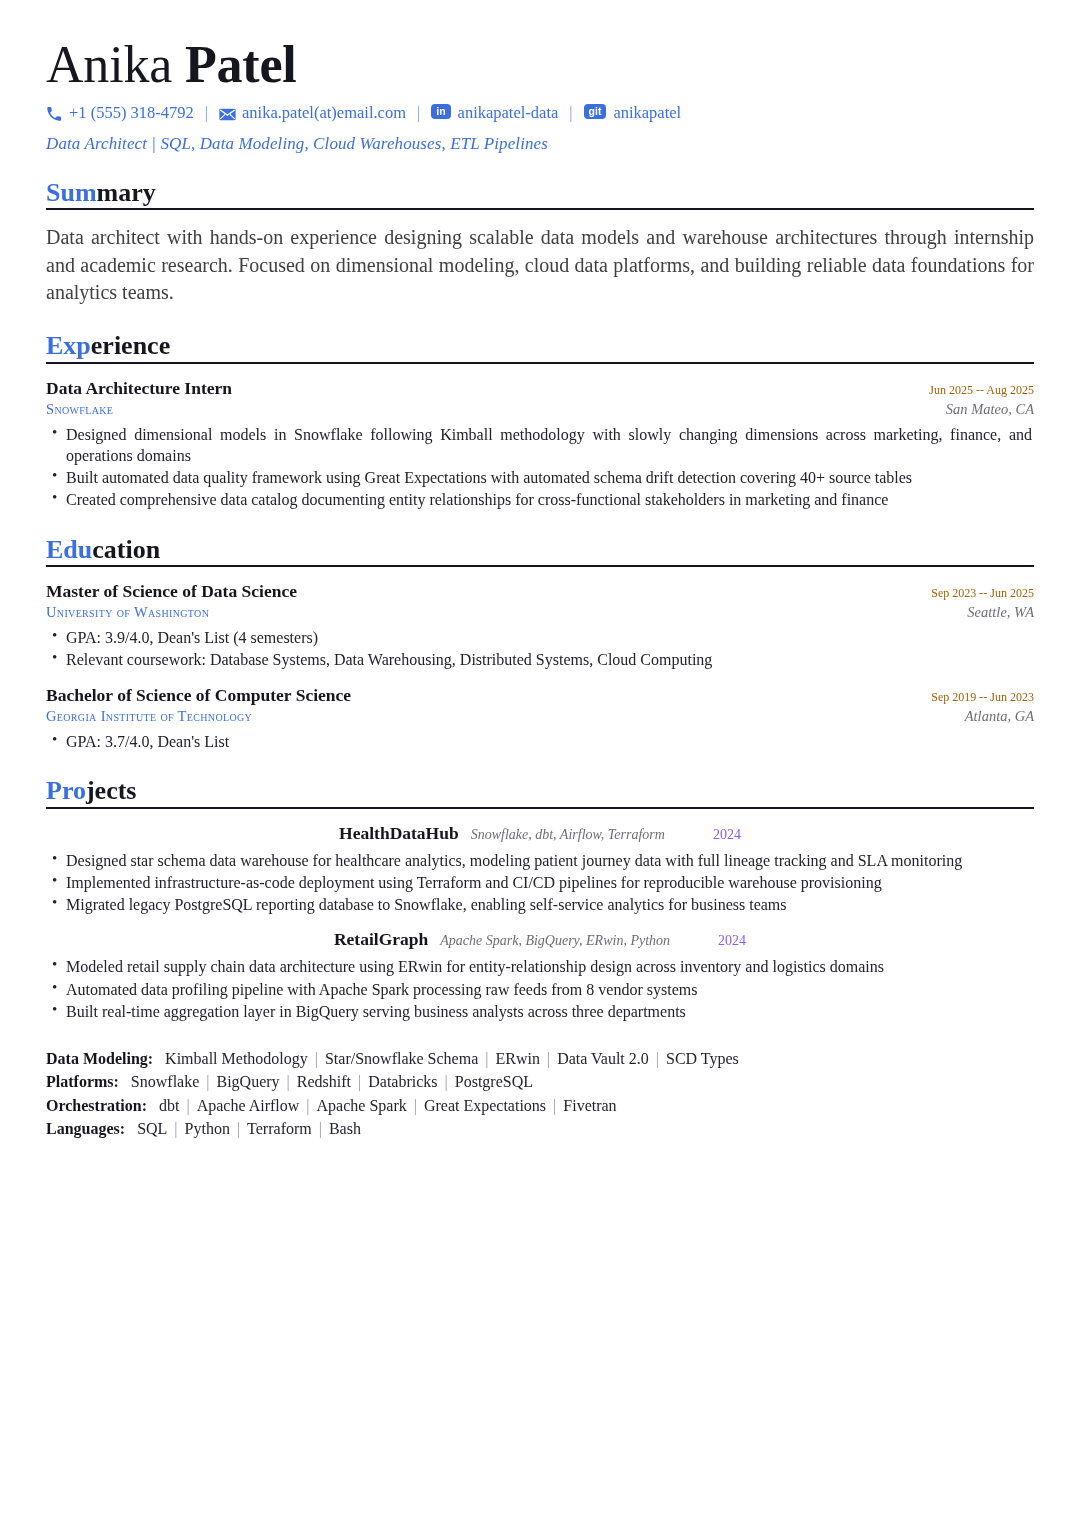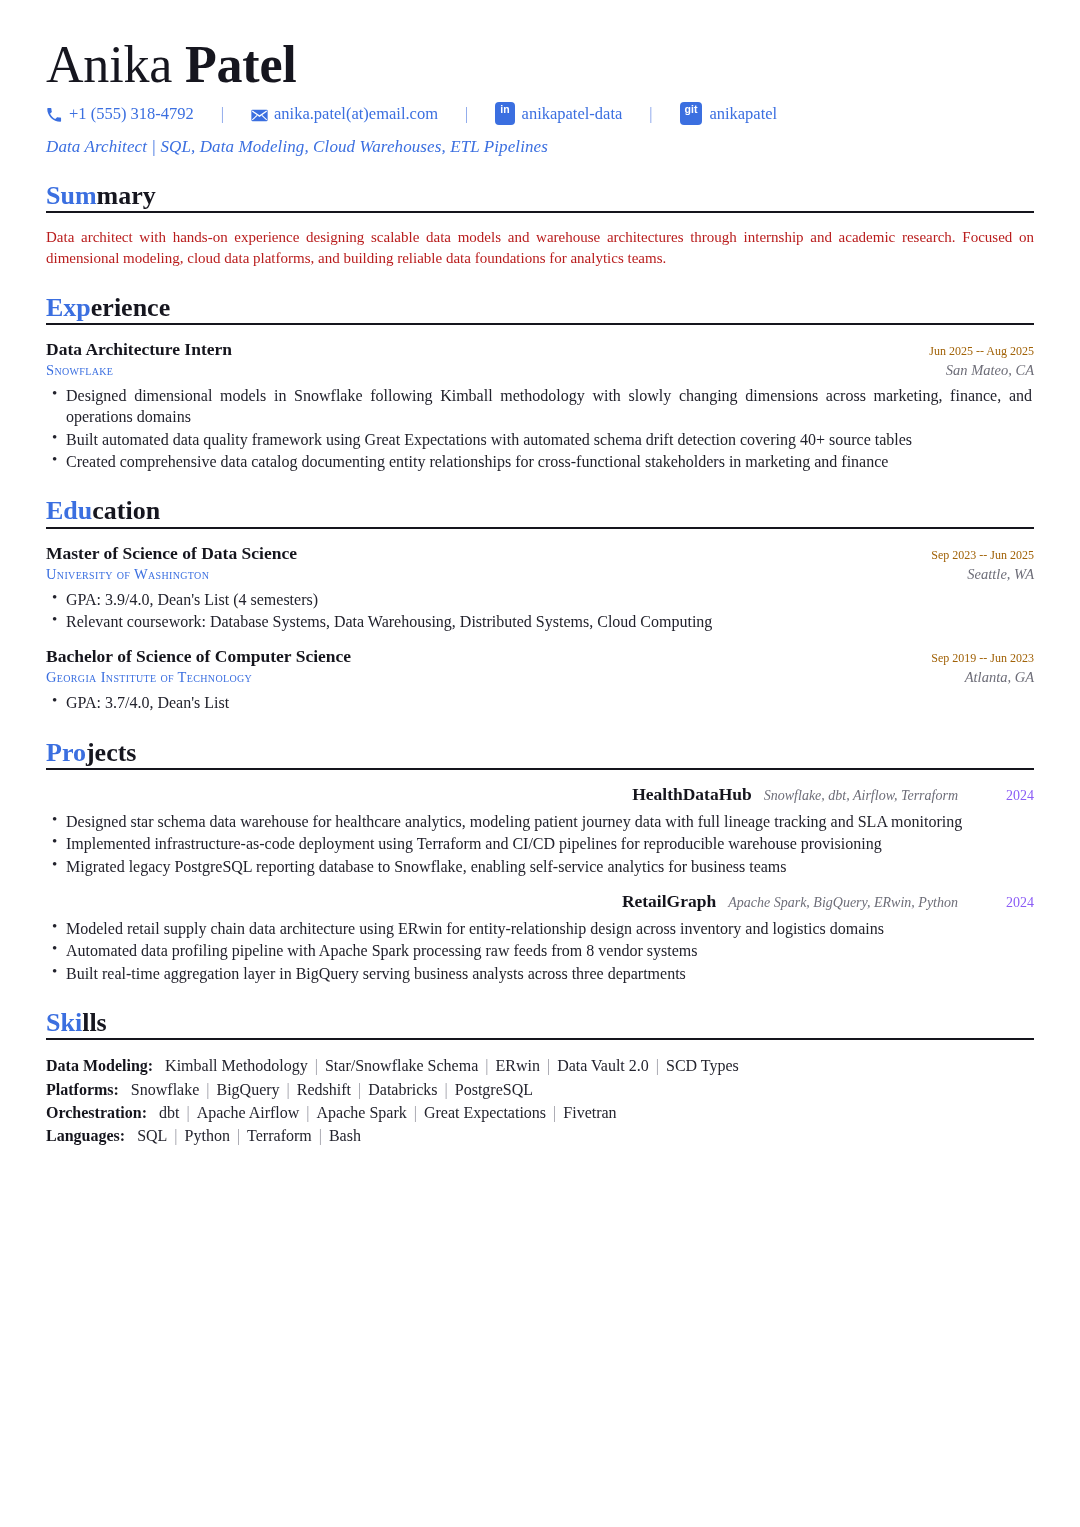--- a/index.html
+++ b/index.html
@@ -31,21 +31,21 @@
   }
   .name .last { font-weight: bold; }
 
   .contact-line {
     font-size: 16.5px;
     color: #3b6fe0;
     margin-top: 10px;
     display: flex;
     align-items: center;
     flex-wrap: wrap;
-    gap: 16px;
+    gap: 0px;
   }
   .contact-item {
     display: inline-flex;
     align-items: center;
     gap: 7px;
     color: #3b6fe0;
   }
   .sep {
     color: #7b9ae8;
     padding: 0 11px;
@@ -61,21 +61,21 @@
   .badge {
     display: inline-block;
     background: #3b6fe0;
     color: #ffffff;
     border-radius: 4px;
     font-family: "Liberation Sans", sans-serif;
     font-weight: bold;
     font-size: 10.5px;
     line-height: 15px;
     padding: 0 5px;
-    height: 23px;
+    height: 15px;
     position: relative;
     top: -1px;
   }
   .tagline {
     font-size: 17px;
     font-style: italic;
     color: #3b6fe0;
     margin-top: 11px;
     letter-spacing: 0.1px;
   }
@@ -145,21 +145,21 @@
     position: absolute;
     left: 6px;
     top: -1px;
     font-size: 15px;
     color: #22222c;
   }
 
   
   .proj-head {
     display: flex;
-    justify-content: flex-end;
+    justify-content: center;
     align-items: baseline;
     gap: 48px;
   }
   .proj-left { display: flex; align-items: baseline; gap: 12px; }
   .proj-name { font-size: 17.5px; font-weight: bold; color: #15151d; }
   .proj-stack { font-size: 14px; font-style: italic; color: #6d6d78; }
   .proj-year { font-size: 14px; color: #8b5cf6; }
 
   
   .skills { margin-top: 14px; }
@@ -222,21 +222,21 @@
     </div>
 
     <div class="tagline">Data Architect | SQL, Data Modeling, Cloud Warehouses, ETL Pipelines</div>
   </div>
 
   <div class="section">
     <div class="section-title">
       <span class="hl">Sum</span><span>mary</span>
     </div>
     <div class="block">
-      <div style="font-size:15px;line-height:1.38;text-align:justify;color:#b91c1c;">Data architect with hands-on experience designing scalable data models and warehouse architectures through internship and academic research. Focused on dimensional modeling, cloud data platforms, and building reliable data foundations for analytics teams.</div>
+      <div style="font-size:20px;line-height:1.38;text-align:justify;color:#404040;">Data architect with hands-on experience designing scalable data models and warehouse architectures through internship and academic research. Focused on dimensional modeling, cloud data platforms, and building reliable data foundations for analytics teams.</div>
     </div>
   </div>
 
   <div class="section">
     <div class="section-title">
       <span class="hl">Exp</span><span>erience</span>
     </div>
 
     <div class="block">
       <div class="row">
@@ -320,23 +320,20 @@
       </div>
       <ul class="bullets">
         <li>Modeled retail supply chain data architecture using ERwin for entity-relationship design across inventory and logistics domains</li>
         <li>Automated data profiling pipeline with Apache Spark processing raw feeds from 8 vendor systems</li>
         <li>Built real-time aggregation layer in BigQuery serving business analysts across three departments</li>
       </ul>
     </div>
   </div>
 
   <div class="section">
-    <div class="section-title">
-      <span class="hl">Ski</span><span>lls</span>
-    </div>
     <div class="skills">
       <div class="skill-row">
         <span class="skill-cat">Data Modeling:</span>
         <span class="skill-items">&nbsp; <span>Kimball Methodology</span><span class="skill-sep">|</span><span>Star/Snowflake Schema</span><span class="skill-sep">|</span><span>ERwin</span><span class="skill-sep">|</span><span>Data Vault 2.0</span><span class="skill-sep">|</span><span>SCD Types</span></span>
       </div>
       <div class="skill-row">
         <span class="skill-cat">Platforms:</span>
         <span class="skill-items">&nbsp; <span>Snowflake</span><span class="skill-sep">|</span><span>BigQuery</span><span class="skill-sep">|</span><span>Redshift</span><span class="skill-sep">|</span><span>Databricks</span><span class="skill-sep">|</span><span>PostgreSQL</span></span>
       </div>
       <div class="skill-row">

